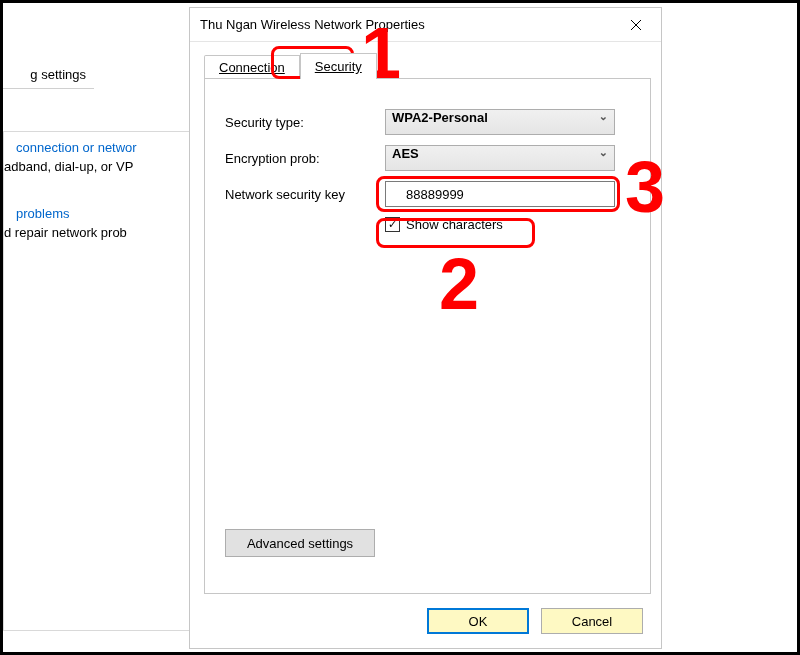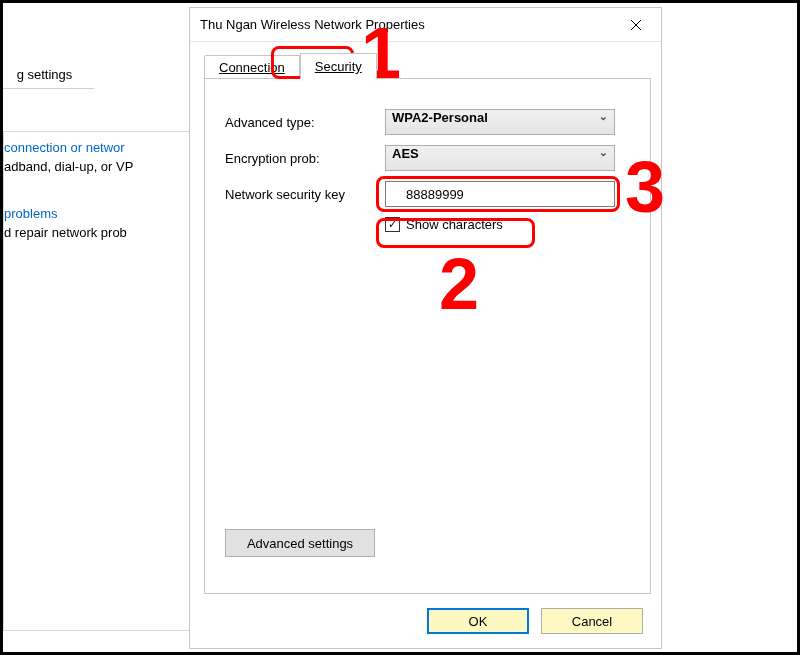--- a/index.html
+++ b/index.html
@@ -17,29 +17,29 @@
     .bg-panel {
       position: absolute;
       left: 0;
       top: 62px;
       width: 300px;
       color: #000;
     }
     .bg-heading {
       font-size: 13px;
       padding: 2px 8px 6px 0;
-      text-align: center;
+      text-align: right;
       border-bottom: 1px solid #d0d0d0;
       width: 91px;
       margin-bottom: 16px;
       color: #000;
     }
     .bg-link {
       color: #0066cc;
-      padding: 4px 0;
+      padding: 4px 12px;
       display: block;
       cursor: pointer;
     }
     .bg-text {
       color: #000;
       padding: 4px 0;
     }
     .bg-boxed {
       border: 1px solid #d9d9d9;
       position: absolute;
@@ -234,21 +234,21 @@
           <line x1="11" y1="1" x2="1" y2="11" stroke-width="1"></line>
         </svg>
     </div>
   </div>
   <div class="tabs">
     <div class="tab">Connection</div>
     <div class="tab active">Security</div>
   </div>
   <div class="tab-content">
     <div class="form-row">
-      <span class="form-label">Advanced type:</span>
+      <span class="form-label">Security type:</span>
       <div class="combo">
         <span>WPA2-Personal</span>
         <span class="chev">⌄</span>
       </div>
     </div>
     <div class="form-row">
       <span class="form-label">Encryption prob:</span>
       <div class="combo">
         <span>AES</span>
         <span class="chev">⌄</span>

